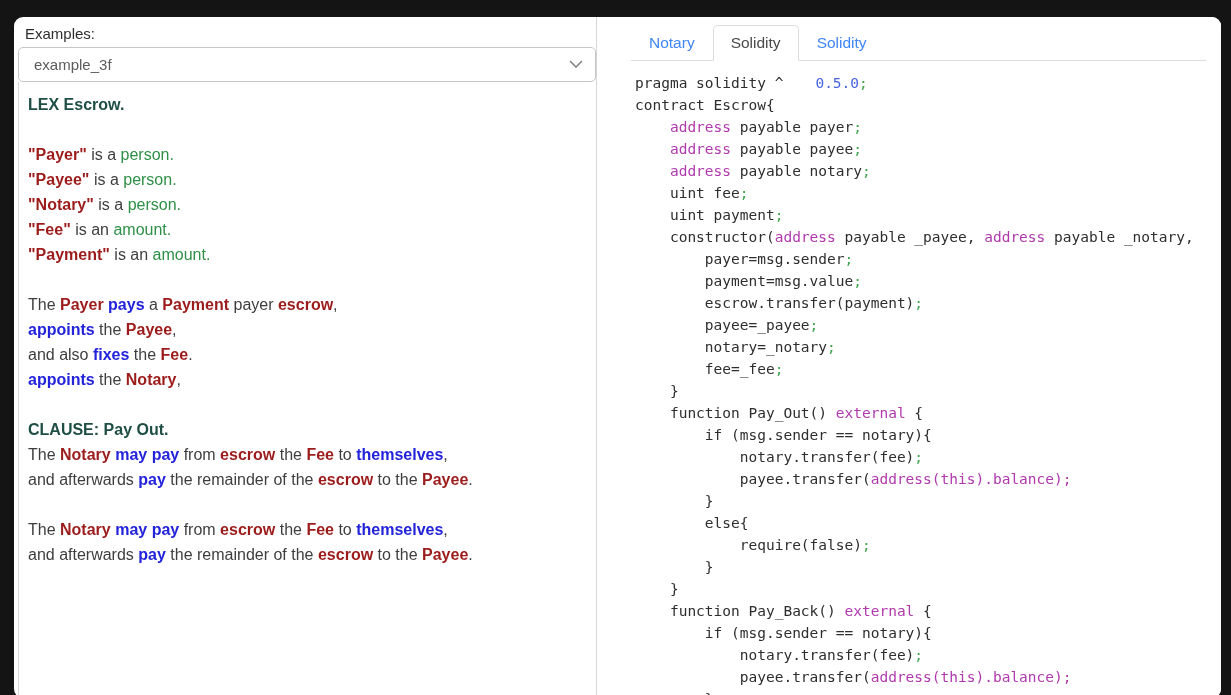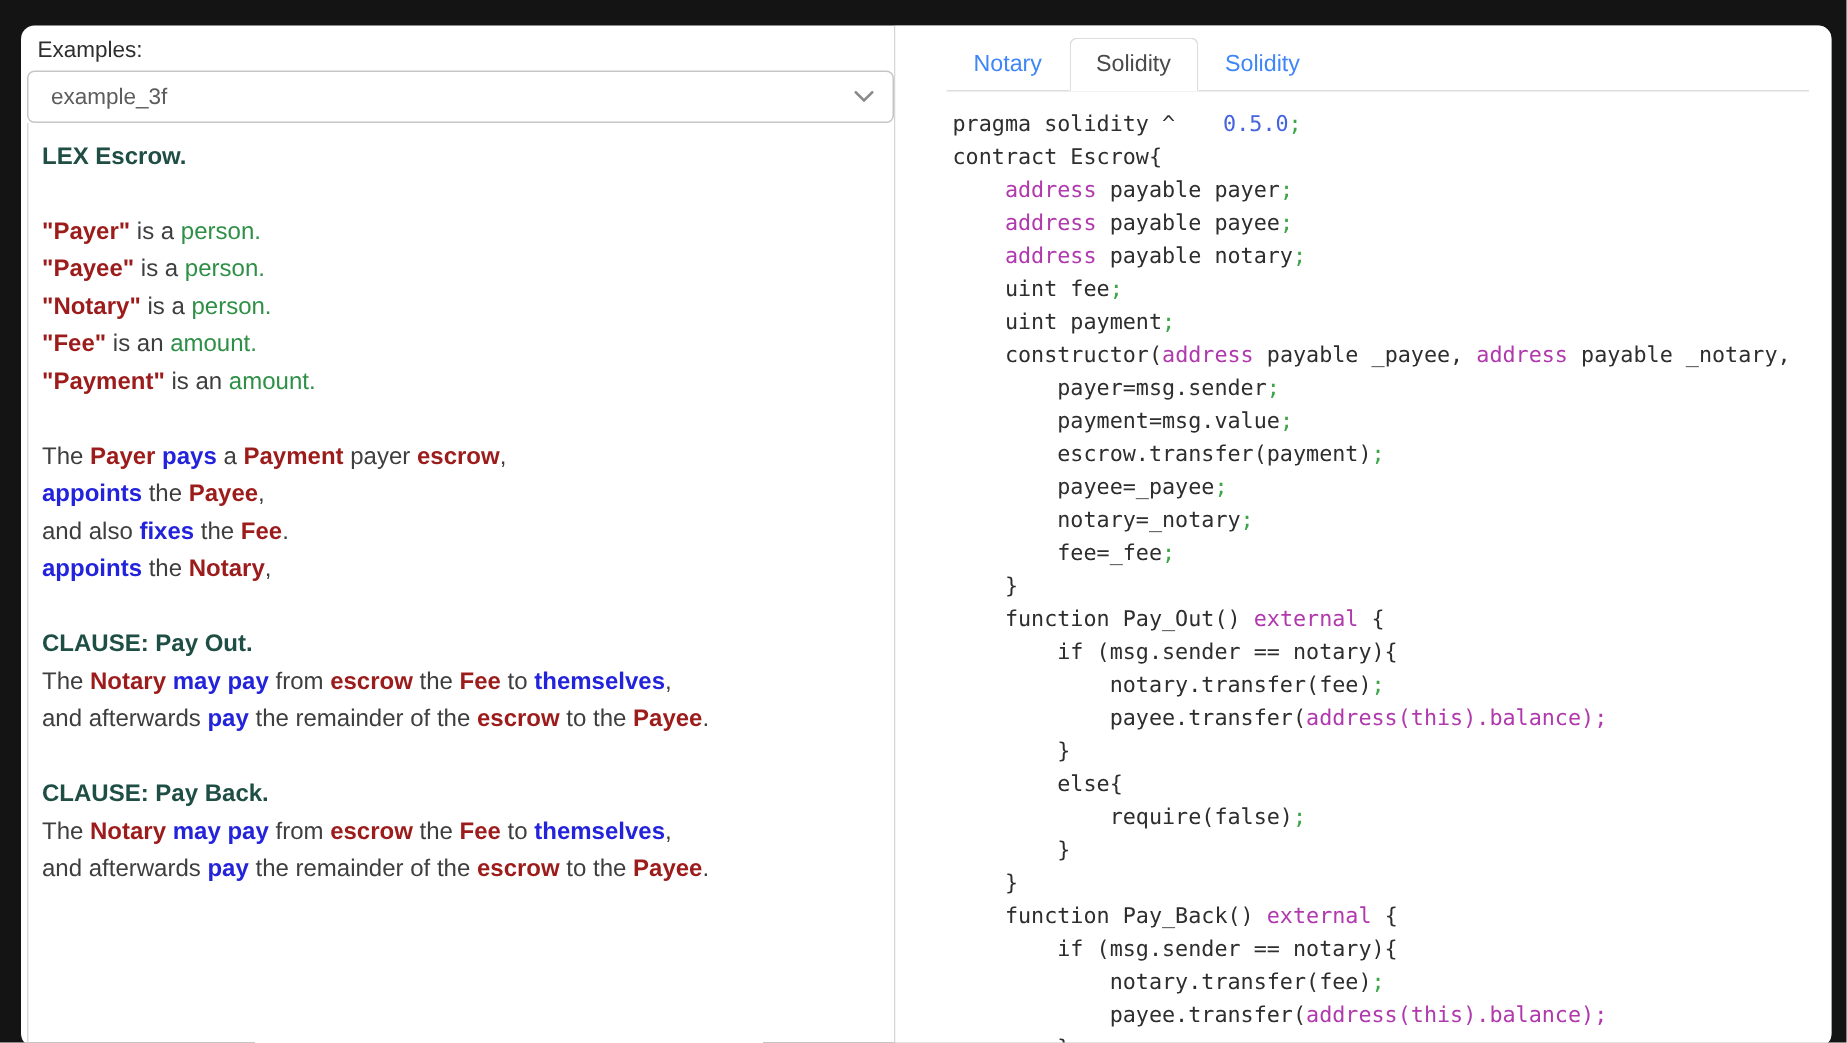--- a/index.html
+++ b/index.html
@@ -104,21 +104,20 @@
           <div class="dline"><span class="t-b">appoints</span><span class="t-p"> the </span><span class="t-r">Payee</span><span class="t-p">,</span></div>
           <div class="dline"><span class="t-p">and also </span><span class="t-b">fixes</span><span class="t-p"> the </span><span class="t-r">Fee</span><span class="t-p">.</span></div>
           <div class="dline"><span class="t-b">appoints</span><span class="t-p"> the </span><span class="t-r">Notary</span><span class="t-p">,</span></div>
         </div>
         <div class="para">
           <div class="dline"><span class="t-h">CLAUSE: Pay Out.</span></div>
           <div class="dline"><span class="t-p">The </span><span class="t-r">Notary</span><span class="t-p"> </span><span class="t-b">may pay</span><span class="t-p"> from </span><span class="t-r">escrow</span><span class="t-p"> the </span><span class="t-r">Fee</span><span class="t-p"> to </span><span class="t-b">themselves</span><span class="t-p">,</span></div>
           <div class="dline"><span class="t-p">and afterwards </span><span class="t-b">pay</span><span class="t-p"> the remainder of the </span><span class="t-r">escrow</span><span class="t-p"> to the </span><span class="t-r">Payee</span><span class="t-p">.</span></div>
         </div>
         <div class="para">
-          <div class="dline"><span class="t-h">CLAUSE: Pay Back.</span></div>
           <div class="dline"><span class="t-p">The </span><span class="t-r">Notary</span><span class="t-p"> </span><span class="t-b">may pay</span><span class="t-p"> from </span><span class="t-r">escrow</span><span class="t-p"> the </span><span class="t-r">Fee</span><span class="t-p"> to </span><span class="t-b">themselves</span><span class="t-p">,</span></div>
           <div class="dline"><span class="t-p">and afterwards </span><span class="t-b">pay</span><span class="t-p"> the remainder of the </span><span class="t-r">escrow</span><span class="t-p"> to the </span><span class="t-r">Payee</span><span class="t-p">.</span></div>
         </div>
       </div>
   </div>
 
   <div class="right-pane">
     <div class="tab-bar">
         <div class="tab">Notary</div>
         <div class="tab active">Solidity</div>

